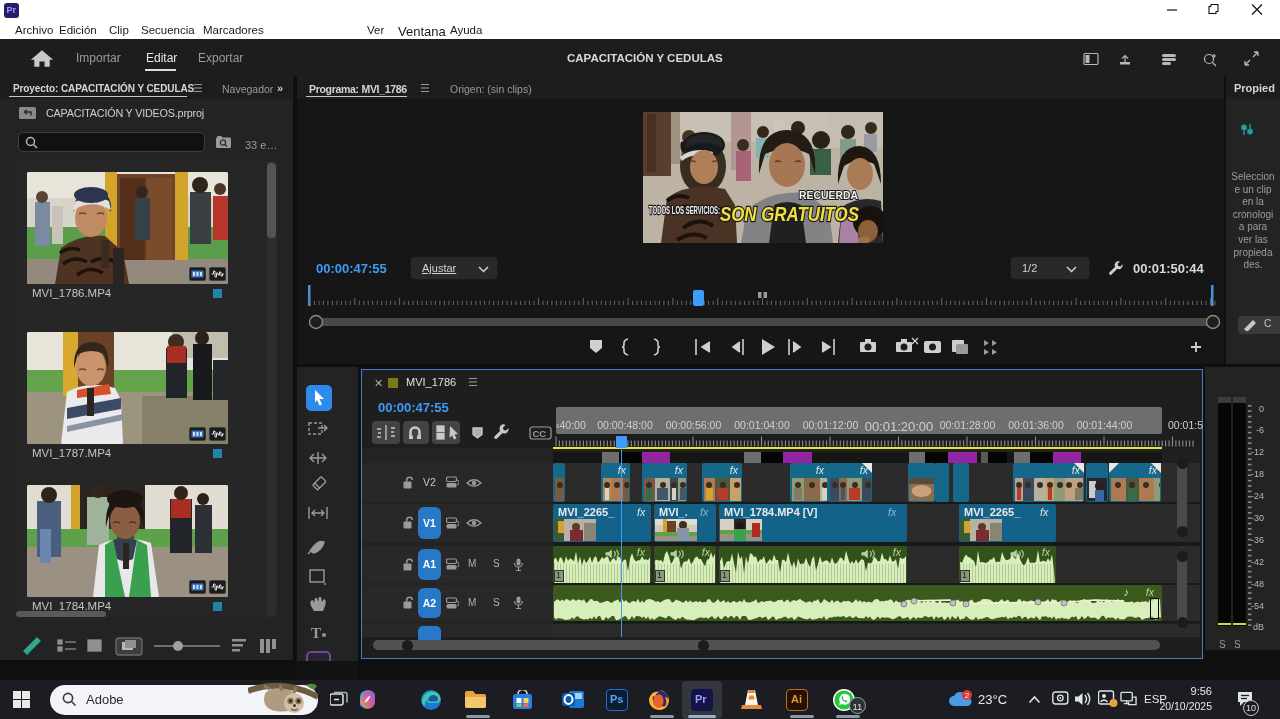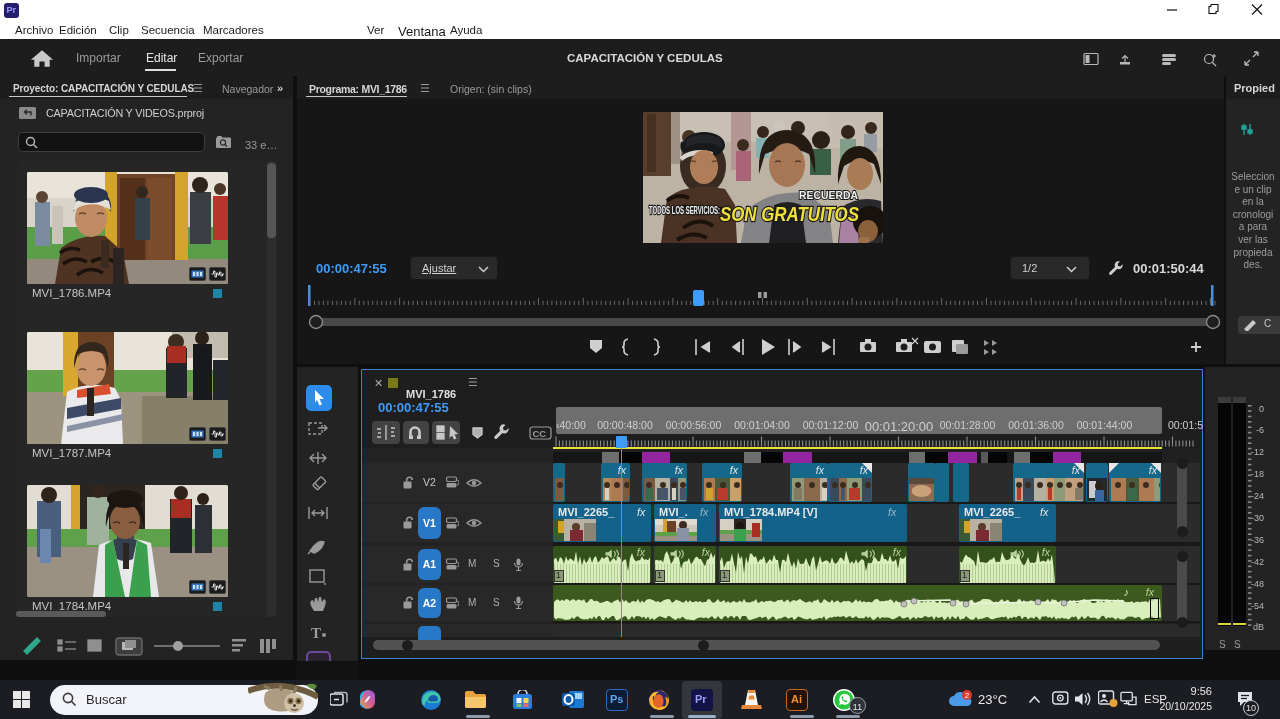--- a/index.html
+++ b/index.html
@@ -629,21 +629,21 @@
   <rect x="17" y="214" width="2" height="2" fill="#9a9a9a"></rect>
  </g>
 </svg>
 <div class="abs" style="left:306px;top:651px;width:25px;height:14px;border:2px solid #6a4a9a;border-radius:5px;background:#2a2230;"></div>
 <div class="abs" style="left:296px;top:661px;width:62px;height:19px;background:#121212;"></div>
 
 <div class="abs" style="left:360.5px;top:368.5px;width:842px;height:290px;background:#1e1e1e;border:1.5px solid #3f80c8;"></div>
 
 <div class="tx" style="left:374px;top:377px;font-size:11px;color:#b0b0b0;">✕</div>
 <div class="abs" style="left:388px;top:378px;width:10px;height:10px;background:#7a7a18;"></div>
-<div class="tx" style="left:406px;top:388px;font-size:11px;font-weight:bold;color:#e0e0e0;">MVI_1786</div>
+<div class="tx" style="left:406px;top:376px;font-size:11px;font-weight:normal;color:#e0e0e0;">MVI_1786</div>
 <div class="tx" style="left:468px;top:376px;font-size:11px;color:#9a9a9a;">☰</div>
 <div class="tx" style="left:378px;top:400px;font-size:13px;font-weight:bold;color:#3f9bfa;">00:00:47:55</div>
 
 <div class="abs" style="left:372px;top:421px;width:28px;height:23px;background:#434343;border-radius:4px;"></div>
 <div class="abs" style="left:403px;top:421px;width:26px;height:23px;background:#434343;border-radius:4px;"></div>
 <div class="abs" style="left:432px;top:421px;width:28px;height:23px;background:#434343;border-radius:4px;"></div>
 <svg class="abs" style="left:372px;top:421px;" width="180" height="23" viewBox="0 0 180 23">
  <g stroke="#c8c8c8" stroke-width="1.3" fill="none">
   <path d="M14,4 v15 M9,8 h-4 M9,12 h-3 M9,16 h-4 M19,7 h4 M19,11 h3 M19,15 h4"></path>
   <path d="M38.5,17 v-6 a4.5,4.5 0 0 1 9,0 v6" stroke="#c8c8c8" stroke-width="2.6" fill="none"></path>
@@ -1323,21 +1323,21 @@
       <rect x="9" y="0" width="8" height="8" fill="#e8e8e8"></rect>
 <rect x="0" y="9" width="8" height="8" fill="#e8e8e8"></rect>
       <rect x="9" y="9" width="8" height="8" fill="#e8e8e8"></rect>
 </svg>
 
 <div class="abs" style="left:50px;top:685px;width:268px;height:30px;background:#f2f4f9;border-radius:15px;"></div>
 <svg class="abs" style="left:62px;top:692px;" width="15" height="15" viewBox="0 0 15 15">
 <circle cx="6" cy="6" r="4.6" fill="none" stroke="#3a3a3a" stroke-width="1.6"></circle>
       <line x1="9.5" y1="9.5" x2="13.5" y2="13.5" stroke="#3a3a3a" stroke-width="1.6"></line>
 </svg>
-<div class="tx" style="left:86px;top:692px;font-size:13px;color:#2a2a2a;">Buscar</div>
+<div class="tx" style="left:86px;top:692px;font-size:13px;color:#2a2a2a;">Adobe</div>
 <svg class="abs" style="left:248px;top:681px;" width="70" height="38" viewBox="0 0 70 38">
 <path d="M0,10 Q20,2 42,6 Q58,9 70,16" stroke="#6e5c40" stroke-width="6" fill="none"></path>
 <path d="M58,4 q8,-3 11,1 l-3,4 q-5,-2 -8,-5 Z" fill="#5a8a3a"></path>
 <path d="M24,8 q-8,2 -8,10 q0,10 12,12 q14,2 20,-4 q5,-6 0,-12 q-6,-8 -24,-6 Z" fill="#ad9c82"></path>
 <path d="M22,8 l-6,-3 M34,10 l-2,-6 M46,12 l2,-6" stroke="#8a7a5e" stroke-width="3" fill="none"></path>
 <circle cx="46" cy="22" r="10" fill="#cfc0a8"></circle>
 <circle cx="42.5" cy="20" r="3.2" fill="#8a7353"></circle>
       <circle cx="50.5" cy="20" r="3.2" fill="#8a7353"></circle>
 <circle cx="42.5" cy="20" r="1.5" fill="#2e2014"></circle>
       <circle cx="50.5" cy="20" r="1.5" fill="#2e2014"></circle>

